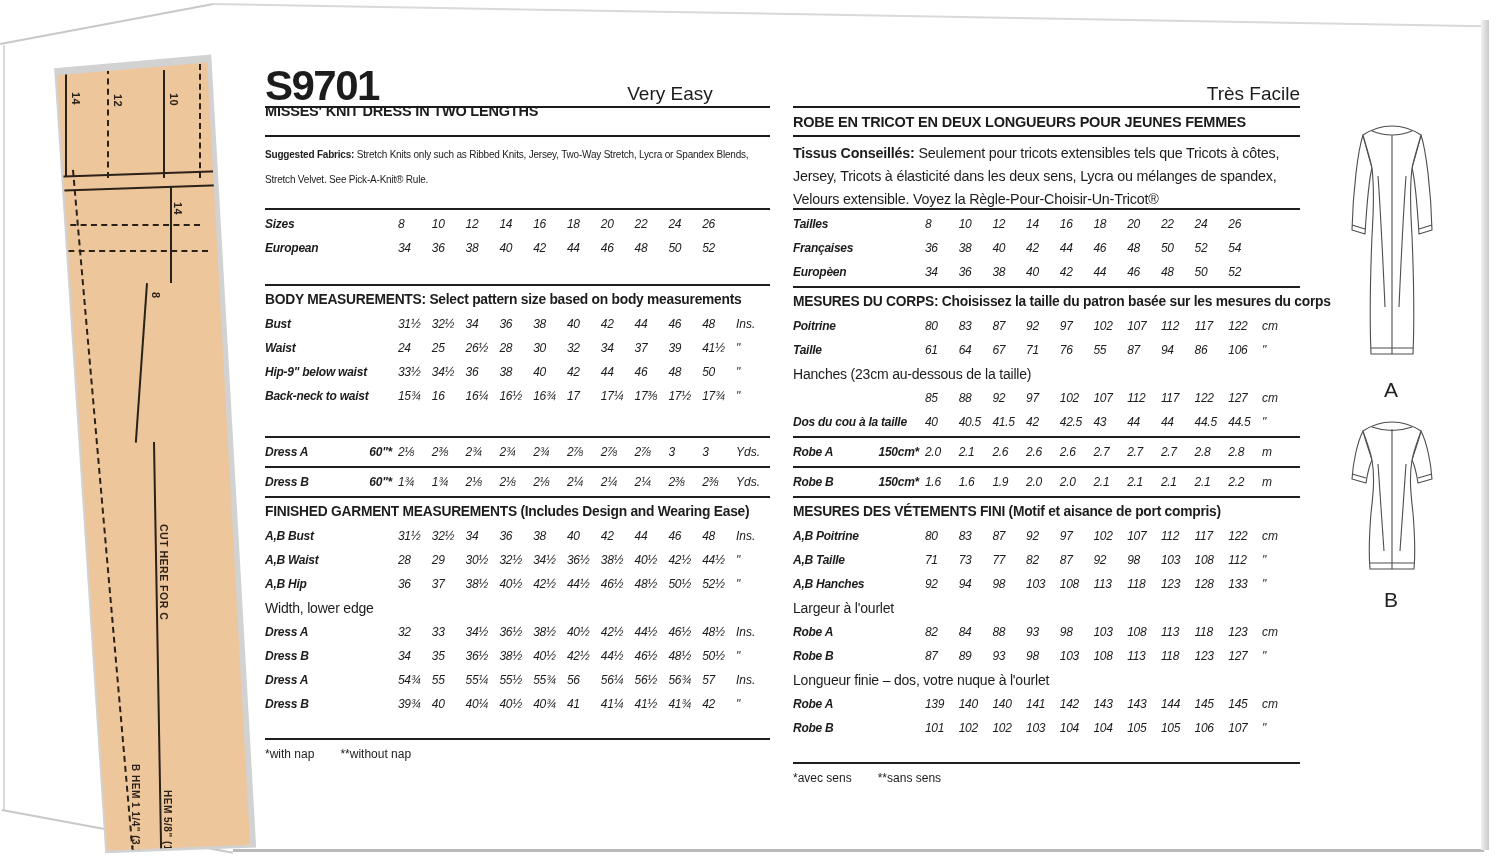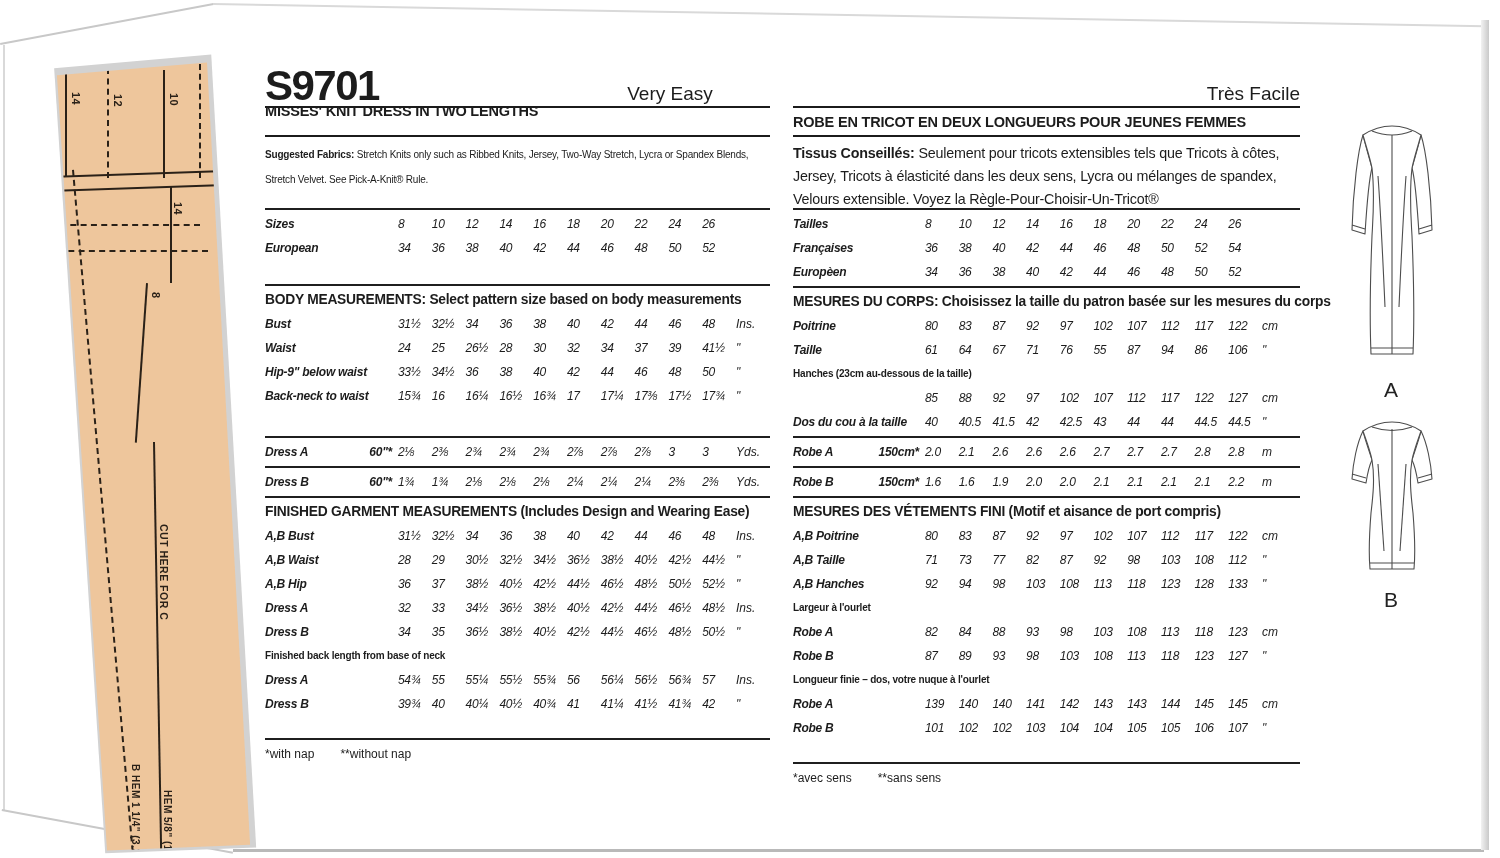--- a/index.html
+++ b/index.html
@@ -29,21 +29,21 @@
   .ctitle{position:absolute;font-size:14.5px;font-weight:bold;letter-spacing:-.2px;white-space:nowrap;}
   .fab{position:absolute;font-size:10px;line-height:25px;letter-spacing:-.2px;}
   .fab.fr{font-size:14.3px;line-height:23px;}
   .fab b{letter-spacing:-.2px;}
   
   .tbl{position:absolute;top:206px;}
   .tbl .rule{height:2px;background:#1f1f1f;margin:2px 0;}
   .tbl .gap{width:100%;}
   .thead{font-size:13.8px;font-weight:bold;height:24px;line-height:24px;
          letter-spacing:-.25px;white-space:nowrap;}
-  .tsub{font-size:10px;font-weight:bold;height:24px;line-height:24px;letter-spacing:-.2px;white-space:nowrap;}
+  .tsub{font-size:14px;font-weight:normal;height:24px;line-height:24px;letter-spacing:-.2px;white-space:nowrap;}
   .trow{display:grid;height:24px;line-height:24px;font-size:12px;font-style:italic;}
   .tbl.en .trow{grid-template-columns:133px repeat(10,1fr) 34px;}
   .tbl.fr .trow{grid-template-columns:132px repeat(10,1fr) 38px;}
   .tlabel{font-weight:bold;position:relative;white-space:nowrap;letter-spacing:-.25px;}
   .tpre{position:absolute;right:6px;top:0;font-weight:bold;}
   .tval{white-space:nowrap;letter-spacing:-.3px;}
   .tunit{white-space:nowrap;}
   .tnote{font-size:12px;padding-top:5px;}
   .tnote span{margin-right:26px;}
   
@@ -258,20 +258,21 @@
         <span class="tval">38½</span>
         <span class="tval">40½</span>
         <span class="tval">42½</span>
         <span class="tval">44½</span>
         <span class="tval">46½</span>
         <span class="tval">48½</span>
         <span class="tval">50½</span>
         <span class="tval">52½</span>
         <span class="tunit">"</span>
       </div>
+      <div class="tsub">Width, lower edge</div>
       <div class="trow">
         <span class="tlabel">Dress A</span>
         <span class="tval">32</span>
         <span class="tval">33</span>
         <span class="tval">34½</span>
         <span class="tval">36½</span>
         <span class="tval">38½</span>
         <span class="tval">40½</span>
         <span class="tval">42½</span>
         <span class="tval">44½</span>
@@ -286,21 +287,20 @@
         <span class="tval">36½</span>
         <span class="tval">38½</span>
         <span class="tval">40½</span>
         <span class="tval">42½</span>
         <span class="tval">44½</span>
         <span class="tval">46½</span>
         <span class="tval">48½</span>
         <span class="tval">50½</span>
         <span class="tunit">"</span>
       </div>
-      <div class="tsub">Finished back length from base of neck</div>
       <div class="trow">
         <span class="tlabel">Dress A</span>
         <span class="tval">54¾</span>
         <span class="tval">55</span>
         <span class="tval">55¼</span>
         <span class="tval">55½</span>
         <span class="tval">55¾</span>
         <span class="tval">56</span>
         <span class="tval">56¼</span>
         <span class="tval">56½</span>

